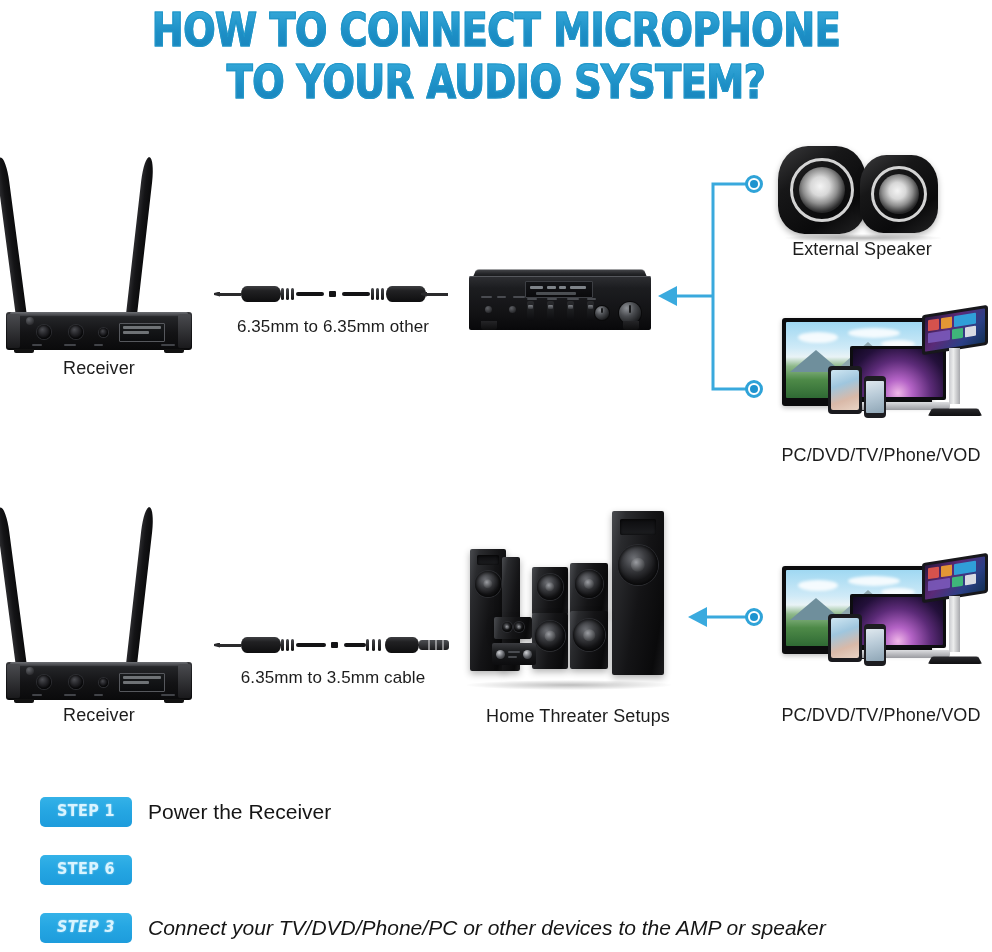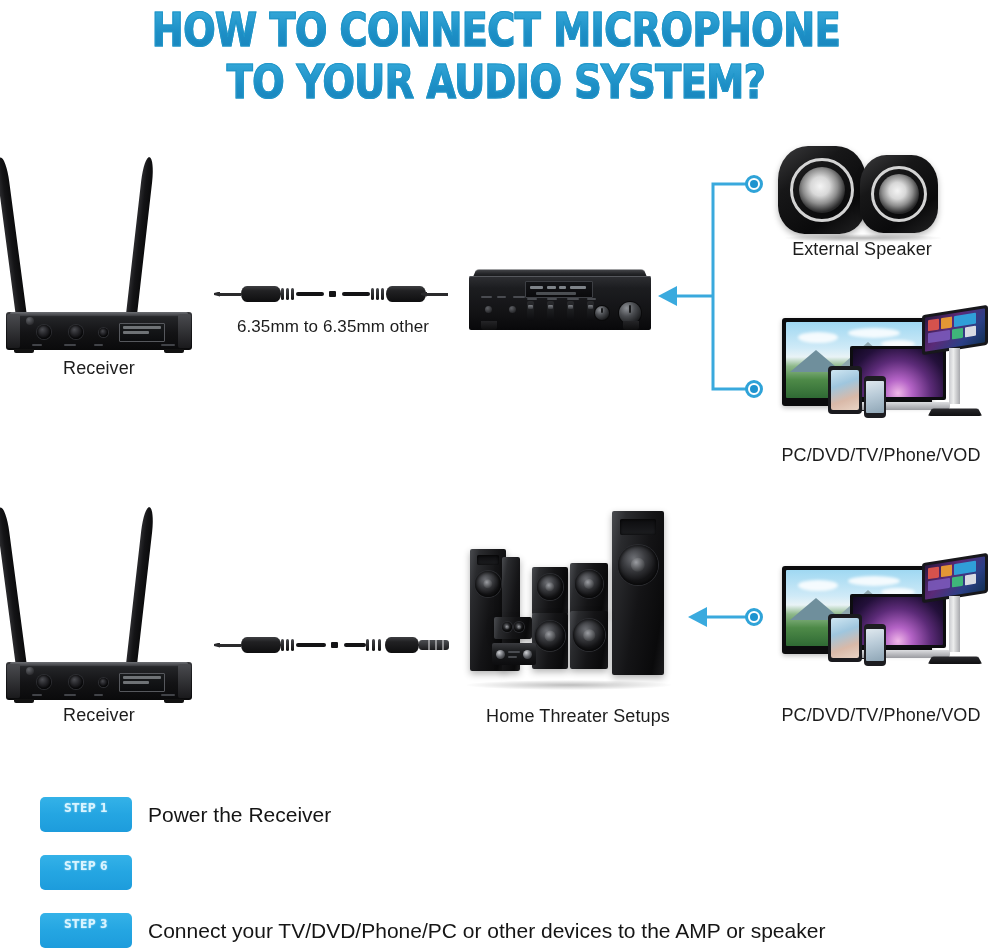--- a/index.html
+++ b/index.html
@@ -178,22 +178,22 @@
   .conn{stroke:#39a9dd;stroke-width:3;fill:none;}
   .dot-outer{fill:#fff;stroke:#2fa3d8;stroke-width:3;}
   .dot-inner{fill:#1e93cf;}
   .arrow{fill:#3aaade;}
 
   
   .step-row{position:absolute;left:40px;display:flex;align-items:center;}
   .step-badge{
     display:inline-block;min-width:92px;box-sizing:border-box;
     background:linear-gradient(180deg,#34b2e8 0%,#25a6e2 48%,#1d9cdc 100%);
-    color:#d9f4ff;font-size:12px;font-weight:bold;letter-spacing:0.4px;
-    padding:4px 10px 17px;text-align:center;border-radius:5px;
+    color:#d9f4ff;font-size:16px;font-weight:bold;letter-spacing:0.4px;
+    padding:4px 10px 7px;text-align:center;border-radius:5px;
     text-shadow:0 0 2px rgba(255,255,255,.5);
     font-family:"DejaVu Sans Condensed","Liberation Sans Narrow","Liberation Sans",sans-serif;
   }
   .step-text{margin-left:16px;font-size:21px;color:#151515;white-space:nowrap;}
 </style>
 </head>
 <body>
 
 <div class="stage">
 
@@ -374,20 +374,21 @@
     <div class="wire" style="left:131px;width:22px;"></div>
     <div class="ring" style="left:153px;"></div>
     <div class="ring" style="left:159px;"></div>
     <div class="ring" style="left:165px;"></div>
     <div class="barrel" style="left:172px;width:34px;"></div>
     <div class="trs" style="left:206px;width:30px;"></div>
     <div class="trsband" style="left:215px;"></div>
     <div class="trsband" style="left:222px;"></div>
     <div class="trsband" style="left:229px;"></div>
   </div>
+  <div class="lbl" style="left:203px;top:668px;width:260px;">6.35mm to 3.5mm cable</div>
 
   <div class="ht" style="left:462px;top:505px;">
 
     <div class="ht-col" style="left:150px;top:6px;width:52px;height:164px;">
       <div class="port" style="top:8px;width:36px;height:16px;"></div>
       <div class="drv" style="top:34px;width:40px;height:40px;"></div>
     </div>
 
     <div class="ht-col" style="left:8px;top:44px;width:36px;height:122px;">
       <div class="port" style="top:6px;width:22px;height:10px;"></div>
@@ -470,18 +471,18 @@
     <circle class="dot-inner" cx="69" cy="17" r="4"></circle>
   </svg>
 
   <div class="step-row" style="top:797px;">
     <span class="step-badge">STEP 1</span>
     <span class="step-text">Power the Receiver</span>
   </div>
   <div class="step-row" style="top:855px;">
     <span class="step-badge">STEP 6</span>
   </div>
-  <div class="step-row" style="top:913px;">
+  <div class="step-row" style="top:913px;font-style:italic;">
     <span class="step-badge">STEP 3</span>
     <span class="step-text">Connect your TV/DVD/Phone/PC or other devices to the AMP or speaker</span>
   </div>
 
 </div>
 
 </body></html>

